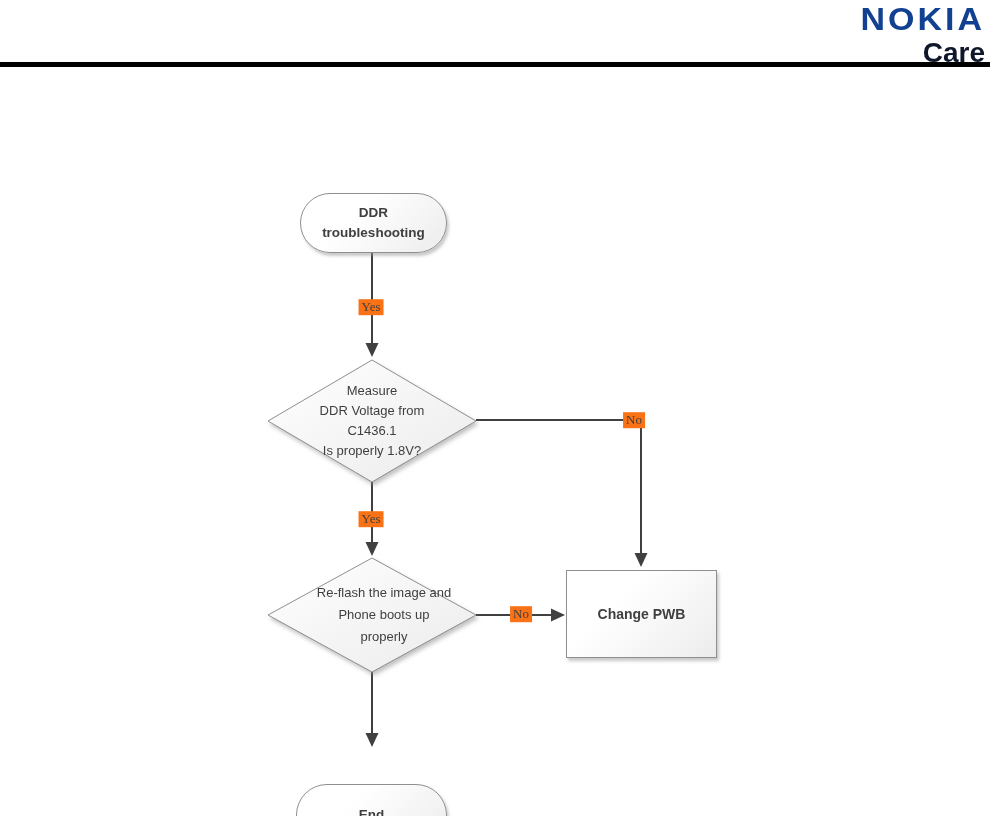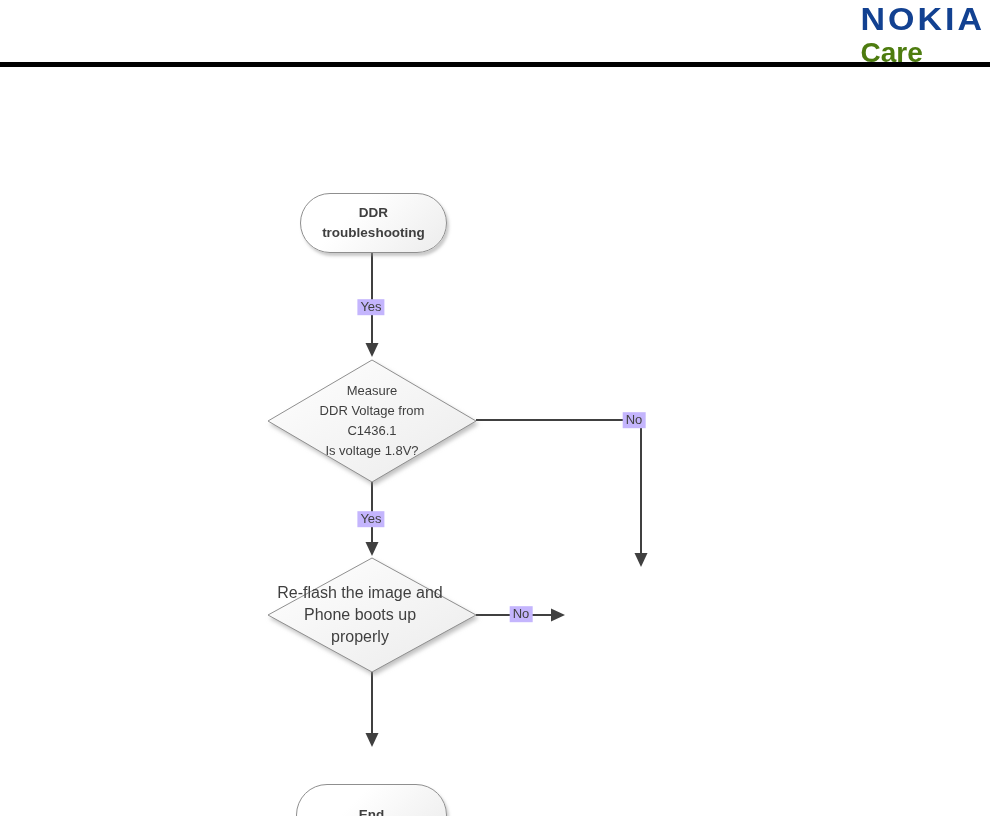--- a/index.html
+++ b/index.html
@@ -28,25 +28,26 @@
   }
   .logo .brand {
     color: #124191;
     font-weight: bold;
     font-size: 34px;
     letter-spacing: 3px;
     transform: scaleY(0.92);
     transform-origin: top left;
   }
   .logo .care {
-    color: #4d7c0f;
+    color: #0f172a;
     font-weight: bold;
     font-size: 28px;
     margin-top: 2px;
     letter-spacing: 0px;
+    text-align: right;
   }
   .header-rule {
     position: absolute;
     top: 62px;
     left: 0;
     width: 990px;
     height: 5px;
     background: #000000;
   }
 
@@ -90,30 +91,31 @@
   .node-end    { left: 296px; top: 784px; width: 151px; height: 62px; border-radius: 31px; }
   .node-change { left: 566px; top: 570px; width: 151px; height: 88px; }
 
   .fc-diamond-text {
     position: absolute;
     text-align: center;
     color: #3f3f3f;
     white-space: pre-line;
   }
   .text-d1 { left: 262px; top: 381px; width: 220px; font-size: 13px;   line-height: 20px; }
-  .text-d2 { left: 250px; top: 582px; width: 220px; font-size: 16px; line-height: 22px; }
+  .text-d2 { left: 274px; top: 582px; width: 220px; font-size: 13px; line-height: 22px; }
 
   .edge-label {
     position: absolute;
     transform: translate(-50%, -50%);
-    background: #c4b5fd;
+    background: #f97316;
     padding: 0 3px;
     font-size: 13px;
     color: #404040;
     line-height: 1.2;
+    font-family: Liberation Serif, serif;
   }
   .lbl-yes1 { left: 371px; top: 307px; }
   .lbl-no1  { left: 634px; top: 420px; }
   .lbl-yes2 { left: 371px; top: 519px; }
   .lbl-no2  { left: 521px; top: 614px; }
 </style>
 </head>
 <body>
 
 <div class="page">
@@ -150,26 +152,27 @@
     <polygon class="fc-shape" points="372,360 476,421 372,482 268,421" fill="url(#shapeGrad)" stroke-width="1" stroke="#8f8f8f"></polygon>
     <polygon class="fc-shape" points="372,558 476,615 372,672 268,615" fill="url(#shapeGrad)" stroke-width="1" stroke="#8f8f8f"></polygon>
   </svg>
 
   <div class="fc-node fc-terminator node-start">DDR
 troubleshooting</div>
 
   <div class="fc-diamond-text text-d1">Measure
 DDR Voltage from
 C1436.1
-Is voltage 1.8V?</div>
+Is properly 1.8V?</div>
 
   <div class="fc-diamond-text text-d2">Re-flash the image and
 Phone boots up
 properly</div>
 
+  <div class="fc-node fc-process node-change">Change PWB</div>
 
   <div class="fc-node fc-terminator node-end">End</div>
 
   <div class="edge-label lbl-yes1">Yes</div>
   <div class="edge-label lbl-no1">No</div>
   <div class="edge-label lbl-yes2">Yes</div>
   <div class="edge-label lbl-no2">No</div>
 
 </div>
 

